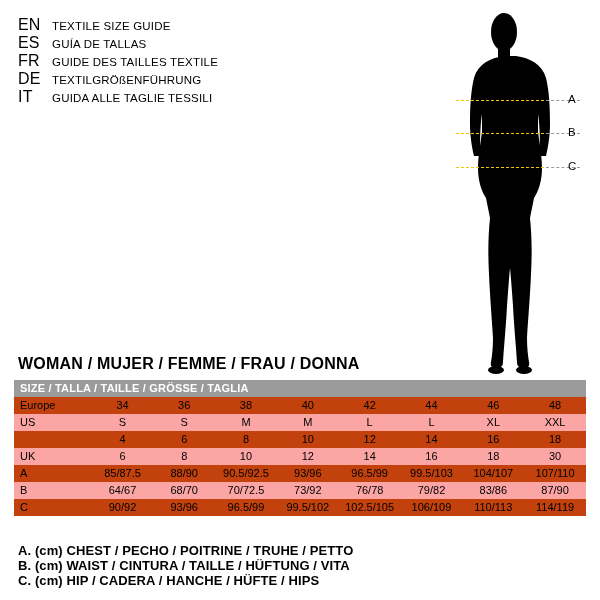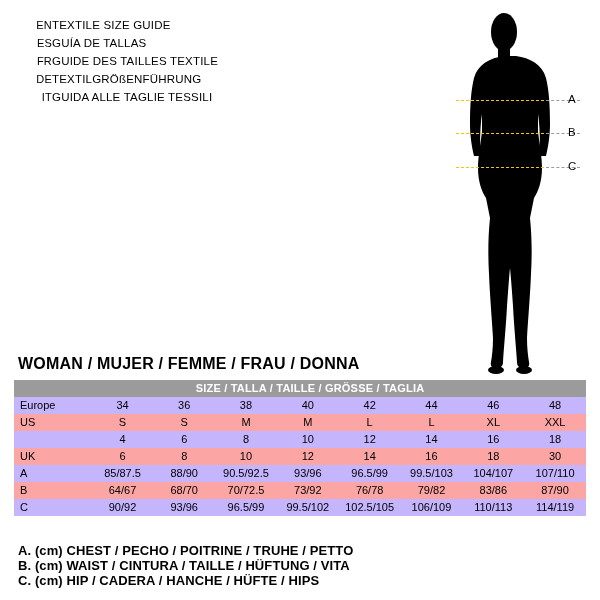--- a/index.html
+++ b/index.html
@@ -29,23 +29,22 @@
     width: 320px;
   }
   .lang-row {
     display: flex;
     align-items: baseline;
     height: 18px;
     line-height: 18px;
   }
   .lang-code {
     width: 34px;
-    font-size: 11px;
+    font-size: 16px;
     letter-spacing: 0.2px;
-    text-align: right;
   }
   .lang-text {
     font-size: 11.5px;
     letter-spacing: 0.2px;
   }
 
   
   .figure-wrap {
     position: absolute;
     left: 430px;
@@ -92,32 +91,32 @@
     font-size: 11px;
   }
   .size-table td, .size-table th {
     padding: 0;
     height: 17px;
     line-height: 17px;
     text-align: center;
     font-weight: normal;
   }
   .size-table th.head-cell {
-    text-align: center;
-    padding-left: 20px;
+    text-align: left;
+    padding-left: 6px;
     font-weight: bold;
     font-size: 11px;
     letter-spacing: 0.2px;
   }
   .size-table tr.header-row {
     background: #9b9b9b;
     color: #ffffff;
   }
   .size-table tr.row-alt {
-    background: #c4b5fd;
+    background: #c2410c;
   }
   .size-table tr.row-plain {
     background: #fca5a5;
   }
   .size-table td.label-cell {
     text-align: left;
     padding-left: 6px;
     width: 72px;
   }
   .size-table td.val {

